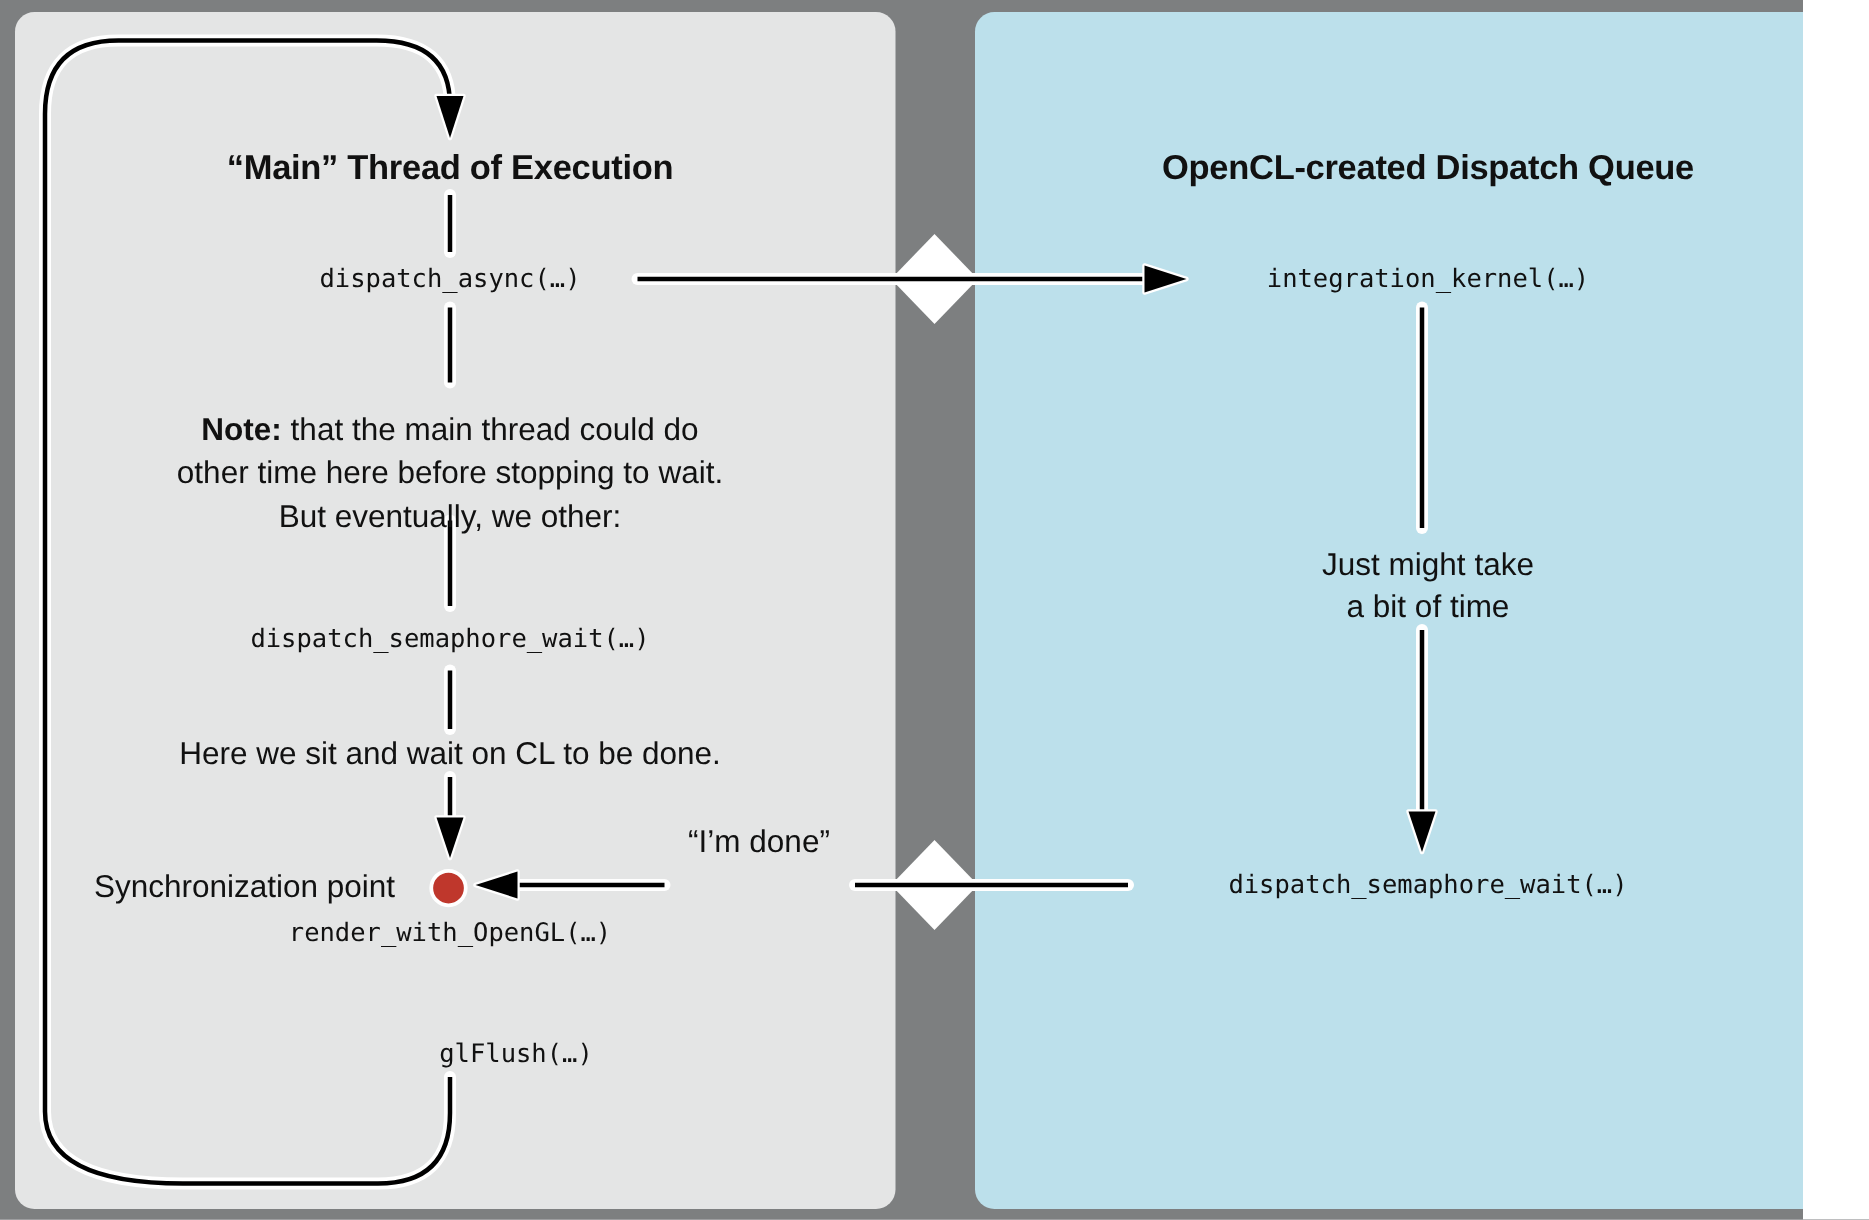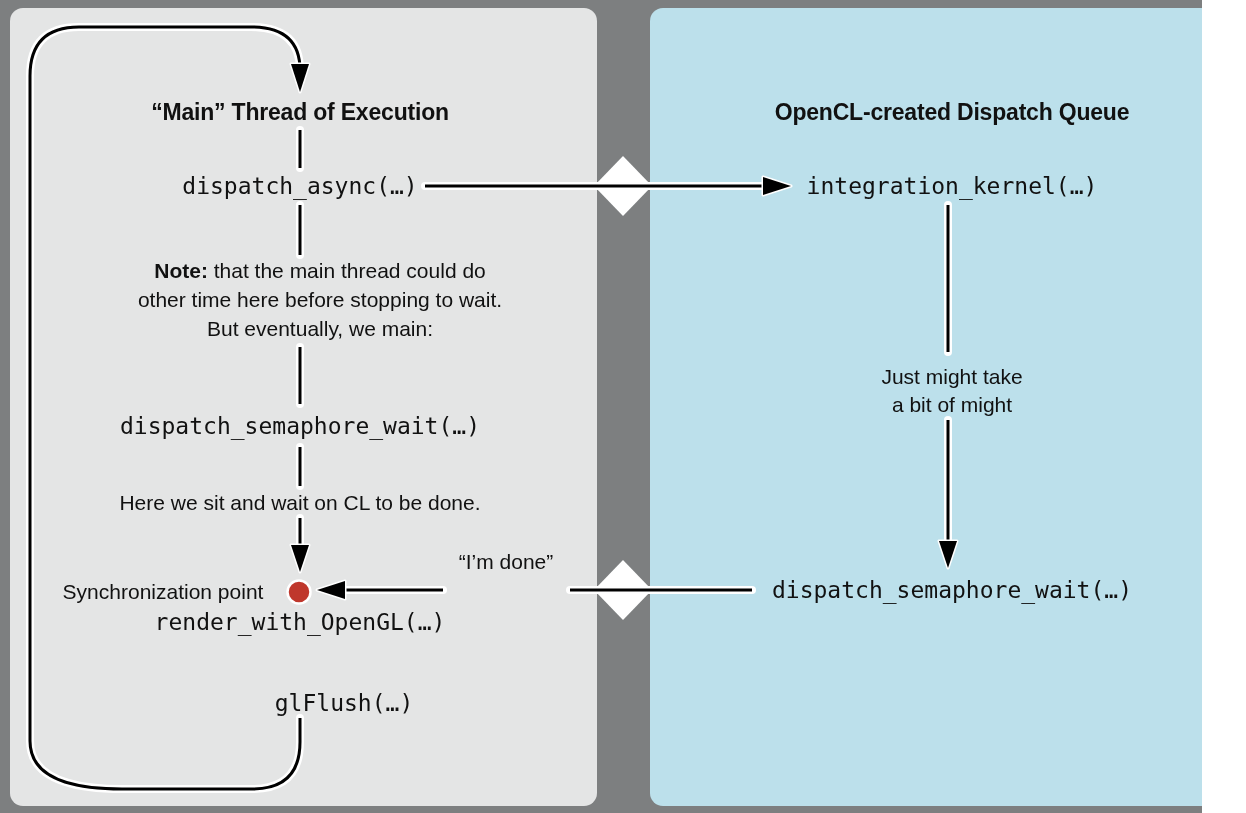--- a/index.html
+++ b/index.html
@@ -9,21 +9,21 @@
     font-family:"Liberation Sans", sans-serif; color:#111;
   }
   .panel { position:absolute; top:8px; height:798px; border-radius:13px; }
   .panel-left  { left:10px;  width:587px; background:#e4e5e5; }
   .panel-right { left:650px; width:588px; background:#bce0eb; }
   svg.overlay { position:absolute; left:0; top:0; }
   .txt { position:absolute; transform:translate(-50%,-50%); white-space:nowrap; }
   .blk { position:absolute; transform:translateX(-50%); text-align:center; white-space:nowrap; }
   .title { font-size:23px; font-weight:bold; letter-spacing:-0.2px; }
   .sans  { font-size:21px; }
-  .code  { font-family:"DejaVu Sans Mono", monospace; font-size:23px; }
+  .code  { font-family:"DejaVu Sans Mono", monospace; font-size:17px; }
   .note-block { font-size:21px; line-height:29px; }
   .dur-block  { font-size:21px; line-height:28px; }
   .b { font-weight:bold; }
   
   .case { stroke:#fff; stroke-width:8; fill:none; stroke-linecap:round; stroke-linejoin:round; }
   .ln   { stroke:#000; stroke-width:3; fill:none; stroke-linejoin:round; }
   .head { fill:#000; stroke:#fff; stroke-width:3; paint-order:stroke; stroke-linejoin:round; }
 </style>
 </head>
 <body>
@@ -80,42 +80,42 @@
       <polygon class="head" points="345,581 345,599 317,590"></polygon>
     </g>
 
     <circle cx="299" cy="592" r="11.5" fill="#bf372c" stroke="#ffffff" stroke-width="2.5"></circle>
   </svg>
 
   <div class="txt title" style="left:300px; top:112px;">“Main” Thread of Execution</div>
 
   <div class="txt code" style="left:300px; top:186px;">dispatch_async(…)</div>
 
-  <div class="blk note-block" style="left:300px; top:256px;margin-left:20px;">
+  <div class="blk note-block" style="left:300px; top:272px;">
     <div><span class="b">Note:</span><span> that the main thread could do</span></div>
     <div>other time here before stopping to wait.</div>
-    <div>But eventually, we main:</div>
+    <div>But eventually, we other:</div>
   </div>
 
   <div class="txt code" style="left:300px; top:426px;">dispatch_semaphore_wait(…)</div>
 
   <div class="txt sans" style="left:300px; top:503px;text-align:center;">Here we sit and wait on CL to be done.</div>
 
   <div class="txt sans" style="left:163px; top:592px;text-align:center;">Synchronization point</div>
 
   <div class="txt code" style="left:300px; top:622px;">render_with_OpenGL(…)</div>
 
   <div class="txt code" style="left:300px; top:703px;margin-left:44px;">glFlush(…)</div>
 
   <div class="txt sans" style="left:506px; top:562px;">“I’m done”</div>
 
   <div class="txt title" style="left:952px; top:112px;">OpenCL-created Dispatch Queue</div>
 
   <div class="txt code" style="left:952px; top:186px;">integration_kernel(…)</div>
 
   <div class="blk dur-block" style="left:952px; top:363px;">
     <div>Just might take</div>
-    <div>a bit of might</div>
+    <div>a bit of time</div>
   </div>
 
   <div class="txt code" style="left:952px; top:590px;">dispatch_semaphore_wait(…)</div>
 
 </div>
 
 </body></html>

